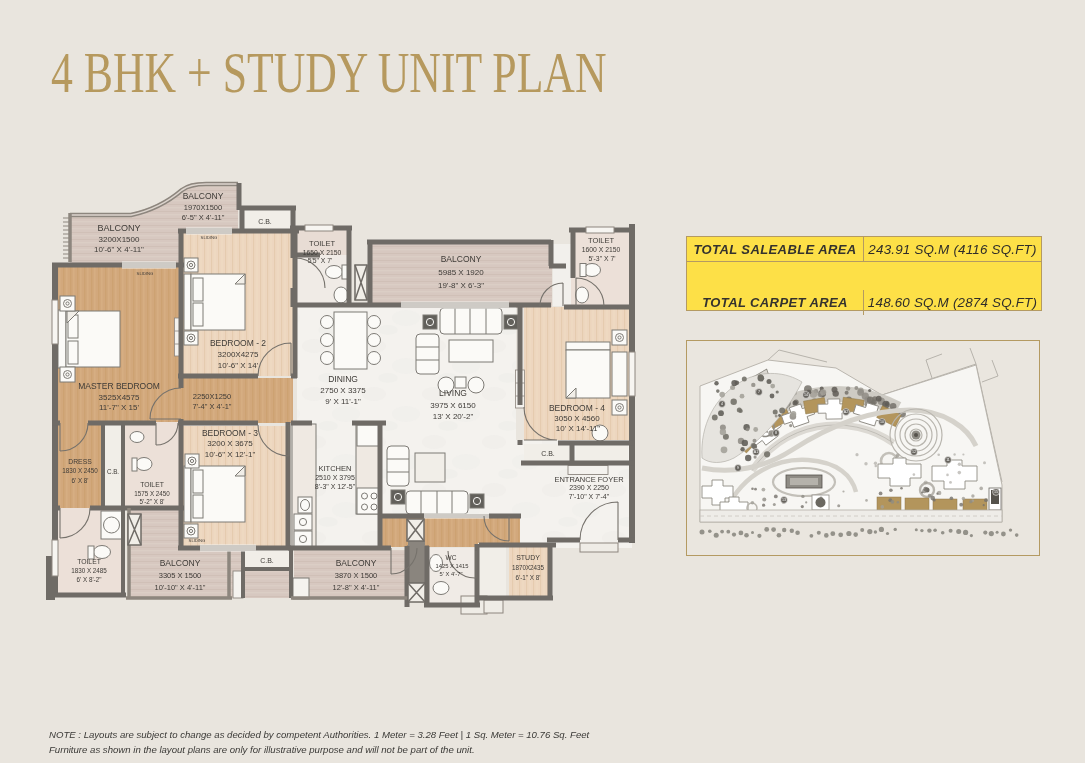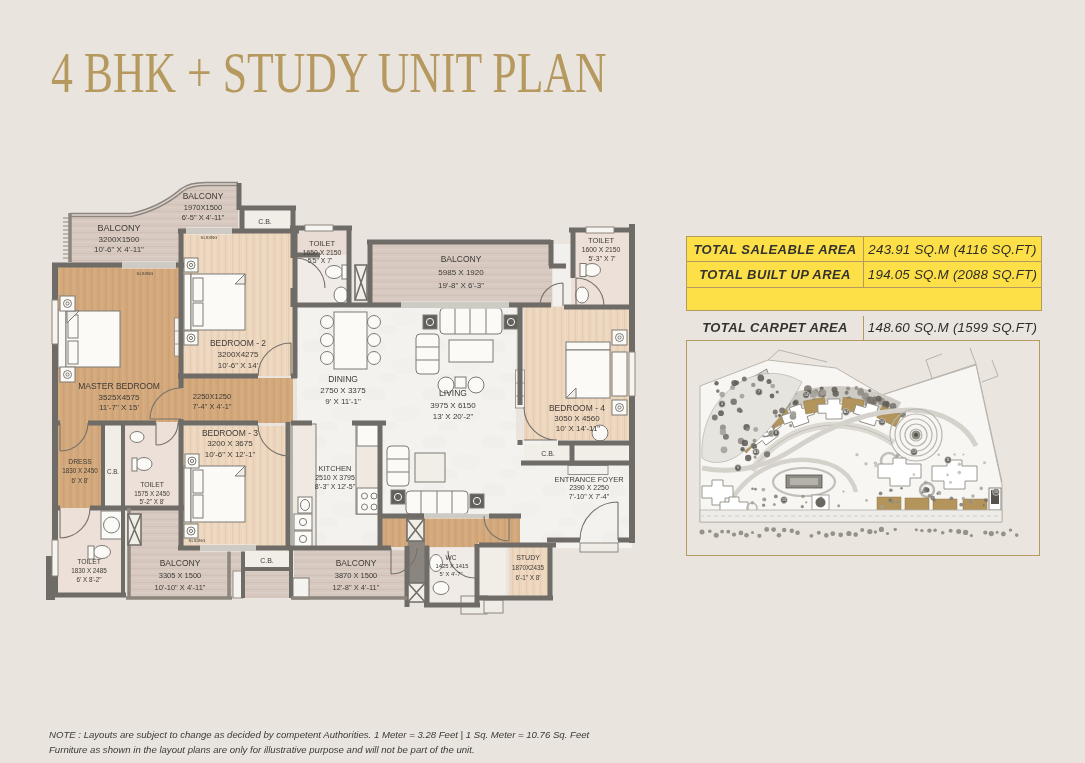--- a/index.html
+++ b/index.html
@@ -24,26 +24,22 @@
 <div class="page">
 
   <div class="title">4 BHK + STUDY UNIT PLAN</div>
 
   <div class="tbl">
     <div class="row">
         <div class="c1">TOTAL SALEABLE AREA</div>
         <div class="c2">243.91 SQ.M (4116 SQ.FT)</div>
       </div>
     <div class="row">
-        <div class="c1">TOTAL BUILT UP AREA</div>
-        <div class="c2">194.05 SQ.M (2088 SQ.FT)</div>
-      </div>
-    <div class="row">
         <div class="c1">TOTAL CARPET AREA</div>
-        <div class="c2">148.60 SQ.M (1599 SQ.FT)</div>
+        <div class="c2">148.60 SQ.M (2874 SQ.FT)</div>
       </div>
   </div>
 
   <svg id="plan" style="position:absolute;left:0;top:0;" width="1085" height="763" viewBox="0 0 1085 763">
   <defs>
     <pattern id="woodD" width="7" height="40" patternUnits="userSpaceOnUse">
       <rect width="7" height="40" fill="#d2a87c"></rect>
       <rect x="0" width="1.4" height="40" fill="#c2975f" opacity="0.35"></rect>
       <rect x="3.5" width="0.8" height="40" fill="#dcb68c" opacity="0.8"></rect>
     </pattern>

